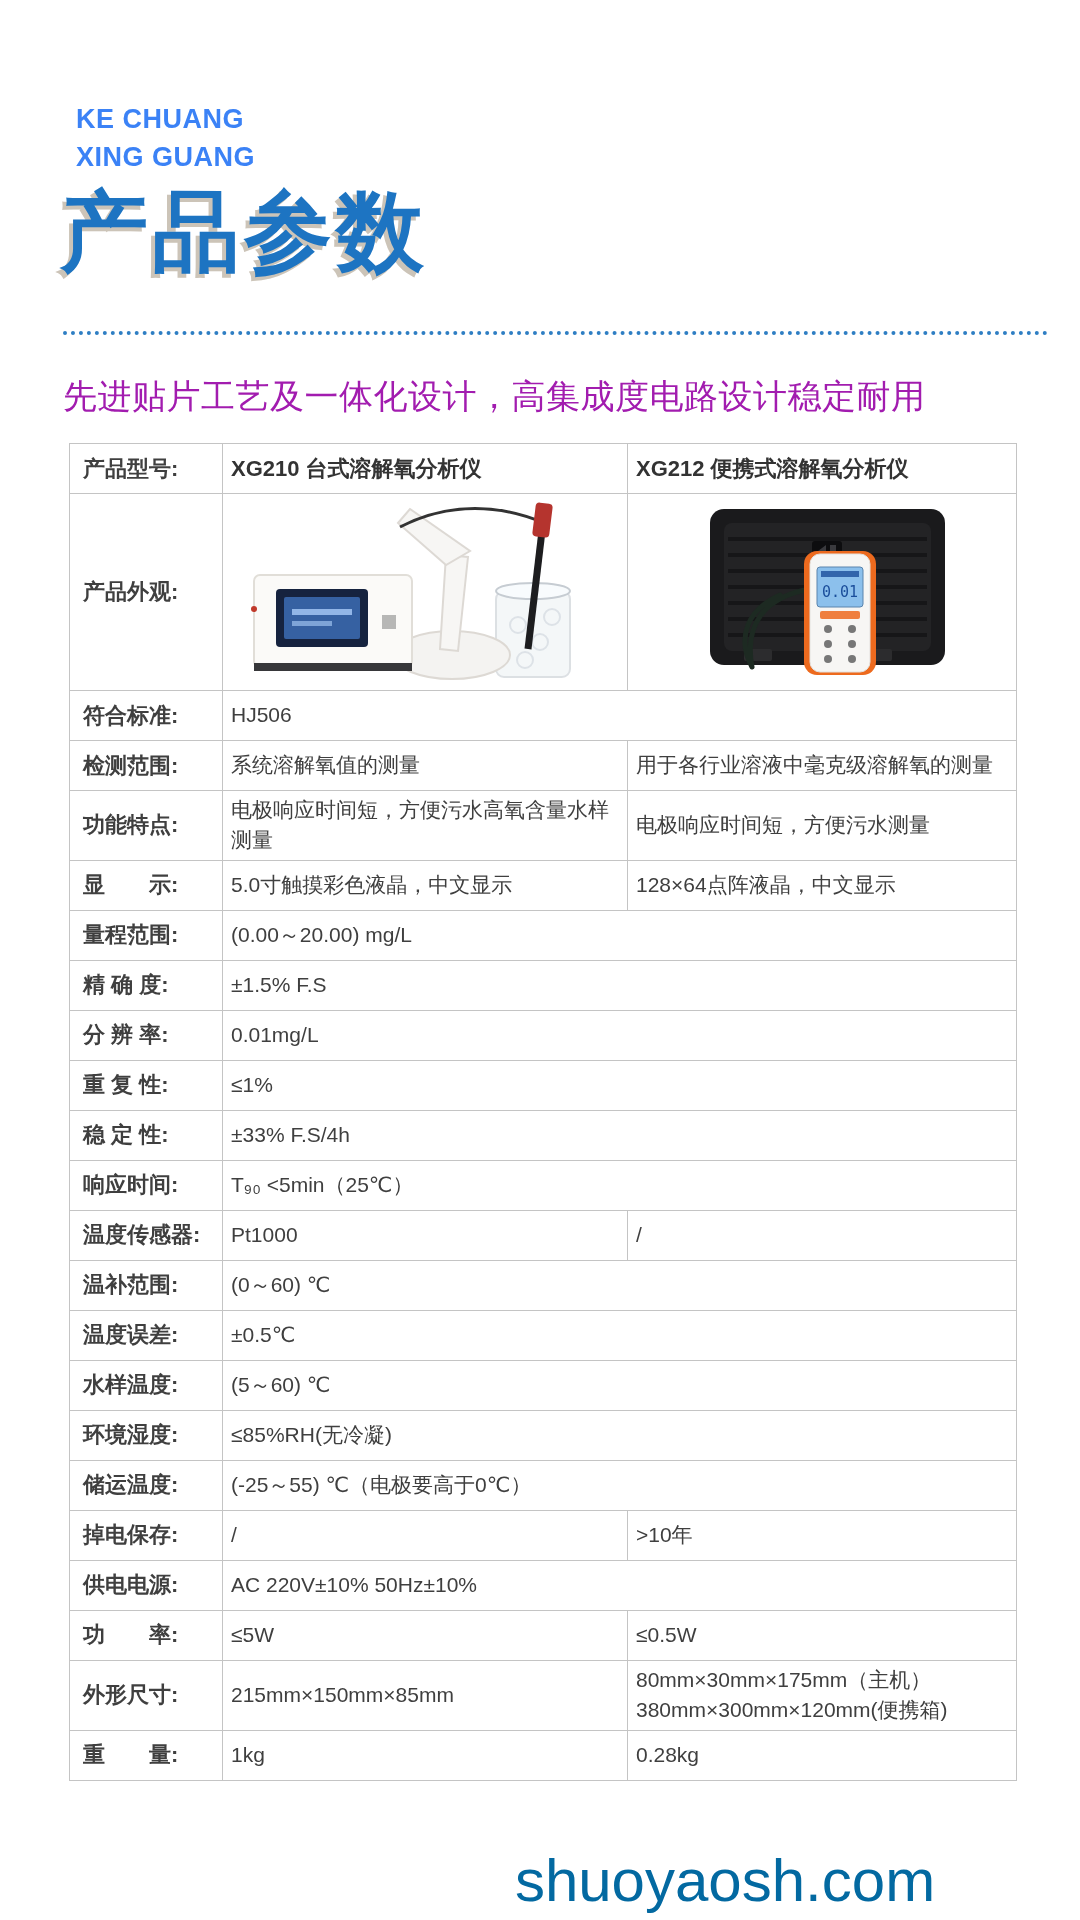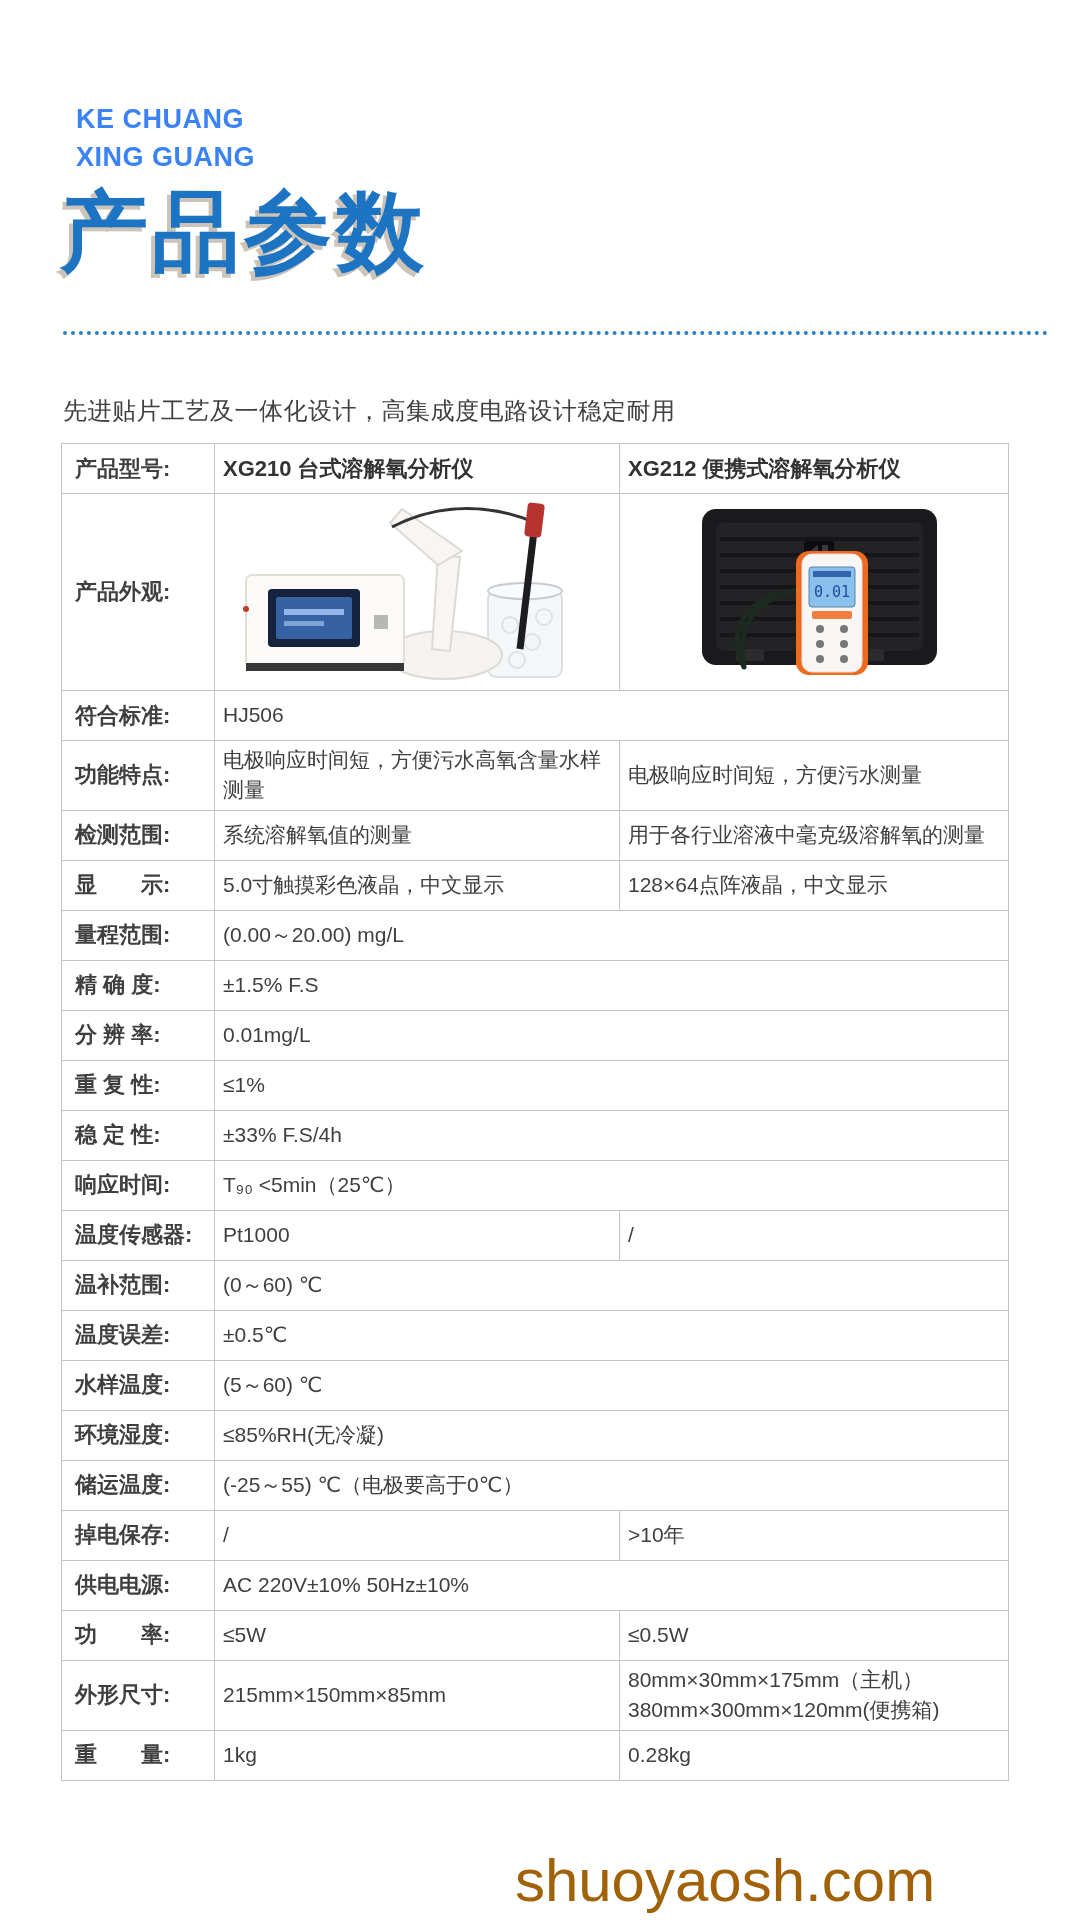--- a/index.html
+++ b/index.html
@@ -15,46 +15,46 @@
     position:absolute;left:60px;top:176px;
     font-size:88px;font-weight:900;color:#1d74c2;letter-spacing:4px;line-height:1;
     text-shadow:-4px 4px 0 #ccc4b8;
     margin-top:12px;
   }
   .dotted-rule{
     position:absolute;left:63px;top:331px;width:985px;height:0;
     border-top:4px dotted #2e7ec3;
   }
   .subtitle{
-    position:absolute;left:63px;top:395px;
-    font-size:24px;color:#404040;letter-spacing:.5px;
+    position:absolute;left:63px;top:374px;
+    font-size:34px;color:#a21caf;letter-spacing:.5px;
   }
   table.spec{
-    position:absolute;left:61px;top:443px;width:947px;
+    position:absolute;left:69px;top:443px;width:947px;
     border-collapse:collapse;table-layout:fixed;border-radius:24px;
   }
   table.spec td{
     border:1px solid #c4c4c4;
     font-size:21px;color:#3f3f3f;text-align:left;vertical-align:middle;
     padding:4px 8px;line-height:1.45;
   }
   table.spec tr{height:50px;}
   table.spec tr.row-images{height:197px;}
   table.spec tr.row-dims{height:66px;}
   td.label-cell{
     text-align:left !important;padding-left:13px !important;
     color:#2369ac;font-weight:bold;font-size:22px !important;white-space:pre;
   }
   tr.row-models td.value-cell{font-weight:bold;color:#333;font-size:22px !important;}
   td.image-cell{padding:0 !important;}
   .img-wrap{display:flex;justify-content:center;align-items:center;width:100%;height:100%;}
   .watermark{
     position:absolute;left:0;top:1846px;width:1080px;box-sizing:border-box;
     padding-left:370px;text-align:center;
-    font-size:60px;color:#a16207;letter-spacing:0px;
+    font-size:60px;color:#0369a1;letter-spacing:0px;
   }
 </style>
 </head>
 <body>
 
 <div class="brand">
   <div>KE CHUANG</div>
   <div>XING GUANG</div>
 </div>
 
@@ -158,28 +158,28 @@
     </g>
   </svg>
           </div>
         </td>
       </tr>
       <tr>
         <td class="label-cell">符合标准:</td>
         <td class="value-cell" colspan="2">HJ506</td>
       </tr>
       <tr>
+        <td class="label-cell">检测范围:</td>
+        <td class="value-cell">系统溶解氧值的测量</td>
+        <td class="value-cell">用于各行业溶液中毫克级溶解氧的测量</td>
+      </tr>
+      <tr>
         <td class="label-cell">功能特点:</td>
         <td class="value-cell">电极响应时间短，方便污水高氧含量水样测量</td>
         <td class="value-cell">电极响应时间短，方便污水测量</td>
-      </tr>
-      <tr>
-        <td class="label-cell">检测范围:</td>
-        <td class="value-cell">系统溶解氧值的测量</td>
-        <td class="value-cell">用于各行业溶液中毫克级溶解氧的测量</td>
       </tr>
       <tr>
         <td class="label-cell">显　　示:</td>
         <td class="value-cell">5.0寸触摸彩色液晶，中文显示</td>
         <td class="value-cell">128×64点阵液晶，中文显示</td>
       </tr>
       <tr>
         <td class="label-cell">量程范围:</td>
         <td class="value-cell" colspan="2">(0.00～20.00) mg/L</td>
       </tr>

